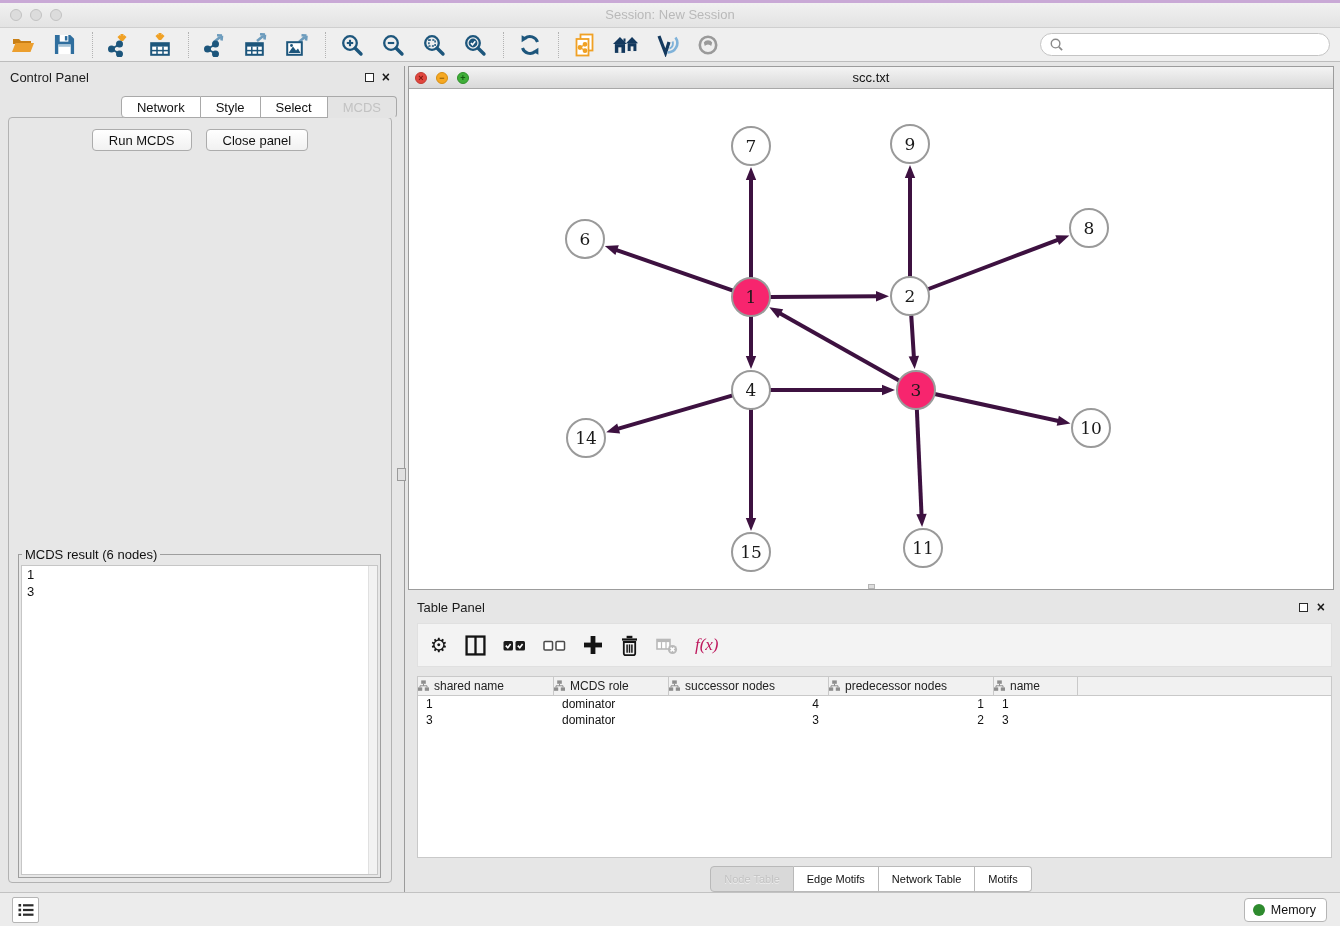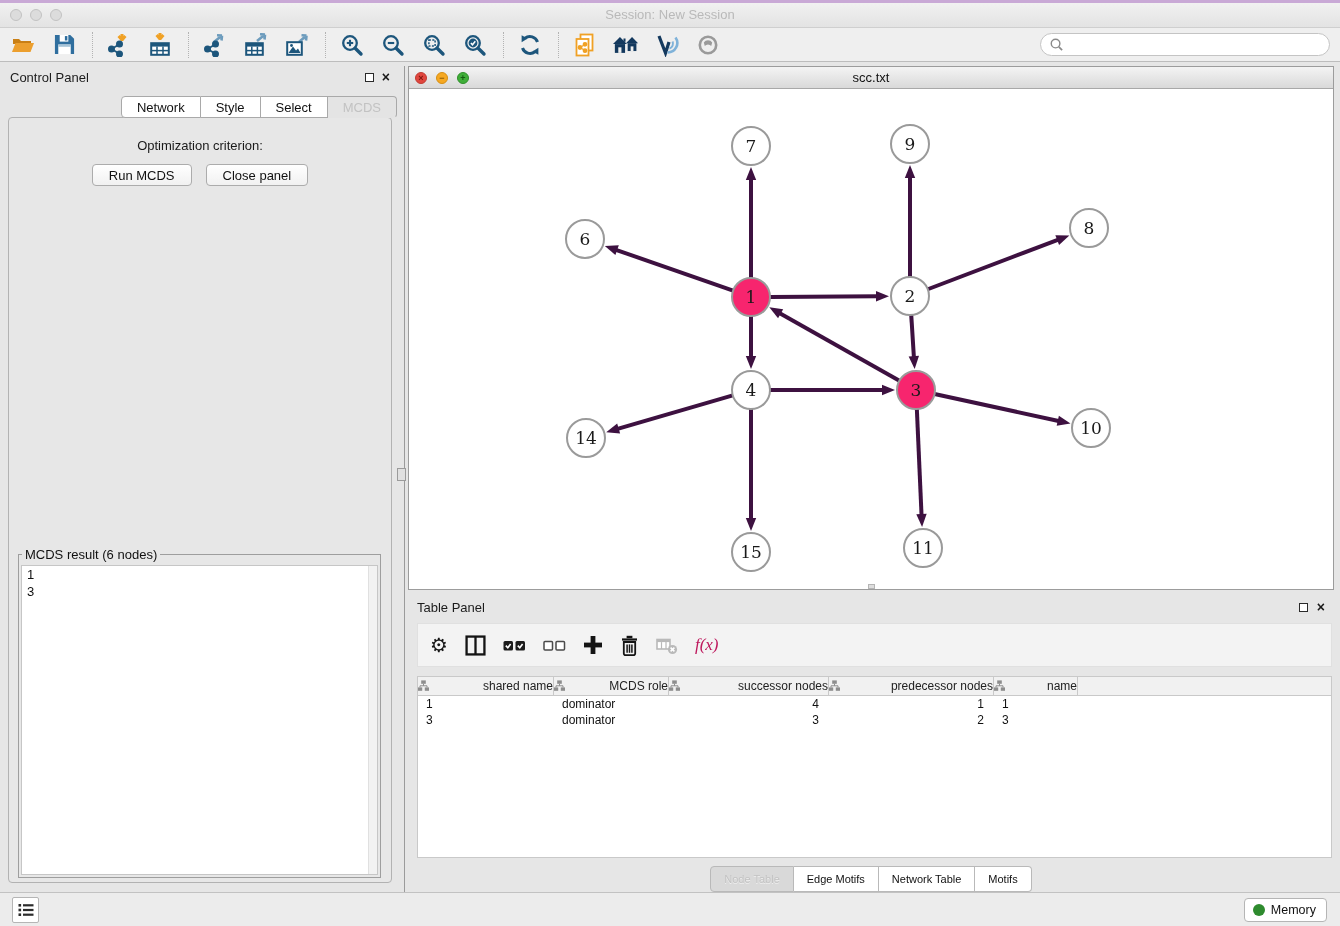--- a/index.html
+++ b/index.html
@@ -82,21 +82,21 @@
   .table-panel { position:absolute; left:408px; top:595px; width:926px; height:295px; }
   .tp-header { height:24px; display:flex; align-items:center; padding:0 9px; }
   .tp-toolbar { position:absolute; left:9px; right:2px; top:28px; height:44px; background:#f3f3f3;
     border:1px solid #e0e0e0; display:flex; align-items:center; padding-left:12px; gap:17px; }
   .tp-ico { display:flex; align-items:center; justify-content:center; height:28px; }
   .gear-glyph { font-family:"DejaVu Sans", sans-serif; font-size:20px; color:#161616; line-height:1; }
   .fx-glyph { font-family:"Liberation Serif", serif; font-style:italic; font-size:17px; color:#be185d; }
   .tp-table { position:absolute; left:9px; right:2px; top:81px; height:182px; background:#fff;
     border:1px solid #c9c9c9; overflow:hidden; }
   .tp-head-row { display:flex; height:19px; background:#f1f1f1; border-bottom:1px solid #c9c9c9; }
-  .tp-head-cell { display:flex; align-items:center; justify-content:space-between; gap:5px; font-size:12px;
+  .tp-head-cell { display:flex; align-items:center; justify-content:flex-start; gap:5px; font-size:12px;
     color:#222; border-right:1px solid #c9c9c9; overflow:hidden; }
   .tp-head-cell.filler { border-right:none; flex:1; }
   .tp-row { display:flex; height:16px; }
   .tp-cell { font-size:12px; color:#111; line-height:16px; overflow:hidden; white-space:nowrap; }
   .bottom-tabs { position:absolute; left:0; right:0; top:271px; display:flex; justify-content:center; height:20px; }
   .bt-tab { height:20px; padding:12px 13px; display:flex; align-items:center; background:#fff;
     border:1px solid #b9b9b9; border-left:none; font-size:11px; color:#111; }
   .bt-tab:first-child { border-left:1px solid #b9b9b9; border-radius:4px 0 0 4px; }
   .bt-tab:last-child { border-radius:0 4px 4px 0; }
   .bt-tab.selected { background:#d9d9d9; color:#c3c3c3; text-shadow:0 1px 0 #efefef; }
@@ -289,21 +289,20 @@
         <span class="close-ico">×</span>
       </span>
     </div>
     <div class="cp-tabs" id="cp-tabs">
         <div class="cp-tab">Network</div>
         <div class="cp-tab">Style</div>
         <div class="cp-tab">Select</div>
         <div class="cp-tab selected">MCDS</div>
       </div>
     <div class="cp-content">
-      <div class="opt-label">Optimization criterion:</div>
       <div class="btn-row">
         <button class="mac-btn">Run MCDS</button>
         <button class="mac-btn">Close panel</button>
       </div>
       <fieldset class="result-box">
         <legend>MCDS result (6 nodes)</legend>
         <div class="result-area">
           <div id="result-lines">
               <div class="result-line">1</div>
               <div class="result-line">3</div>

